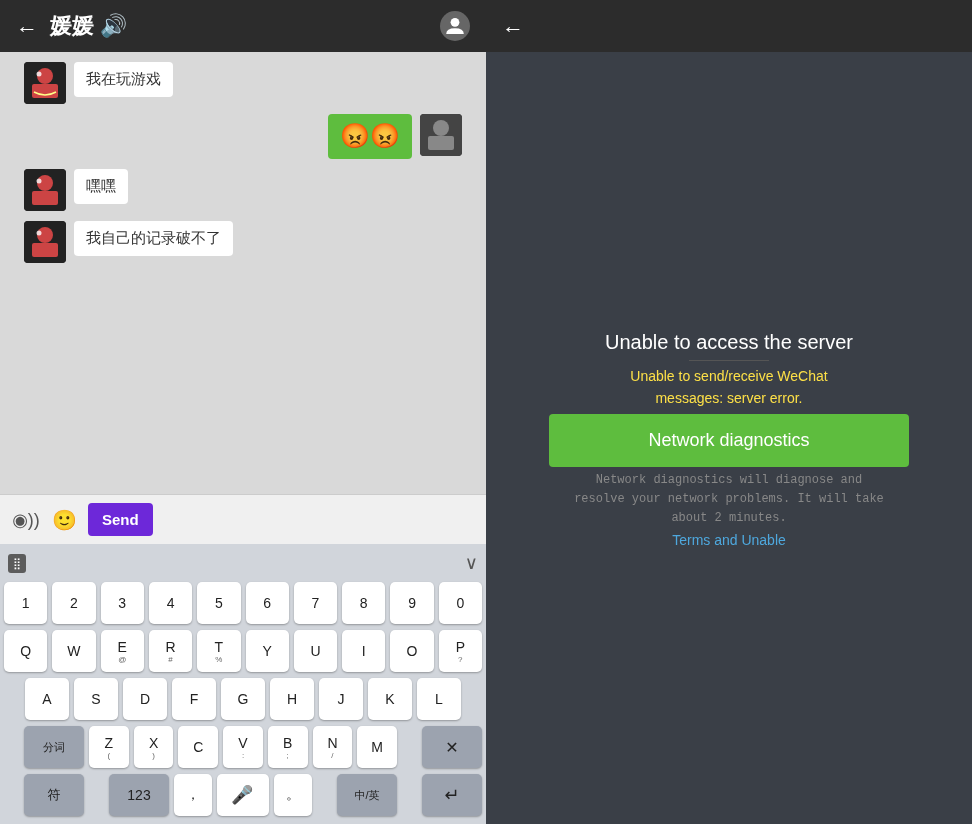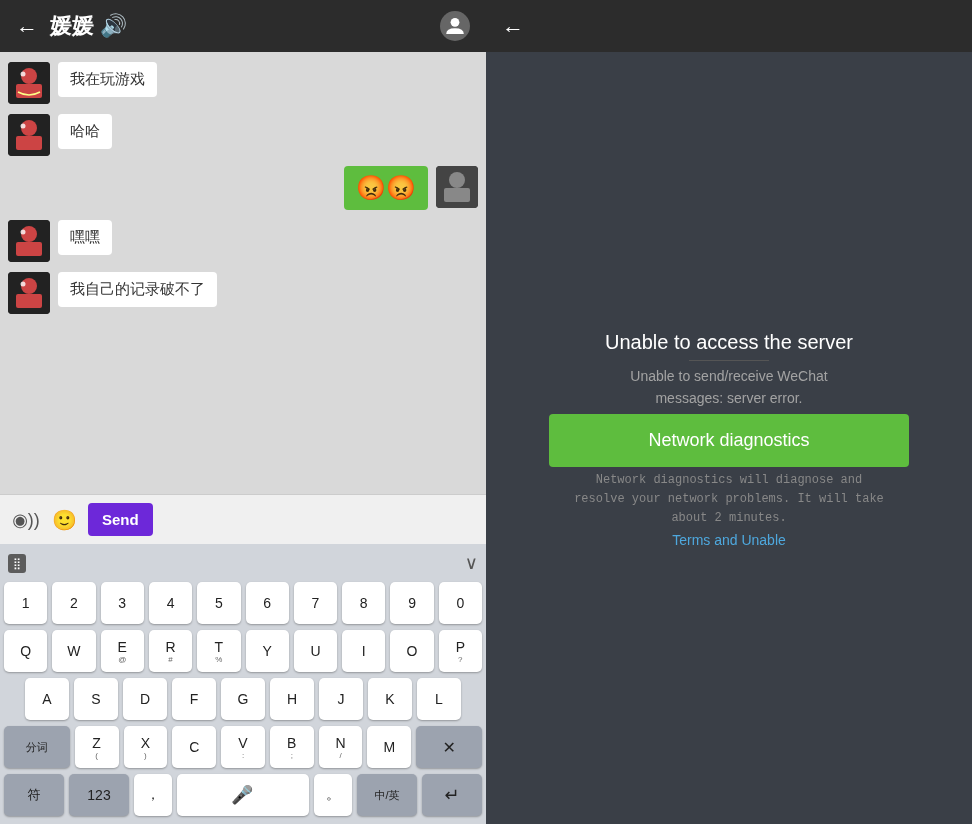--- a/index.html
+++ b/index.html
@@ -53,24 +53,25 @@
       display: flex;
       align-items: center;
       justify-content: center;
     }
 
     
     .chat-area {
       flex: 1;
       background: #d9d9d9;
       overflow-y: auto;
-      padding: 10px 8px;
+      padding: 10px 24px;
       display: flex;
       flex-direction: column;
       gap: 10px;
+      font-family: Liberation Mono, monospace;
     }
 
     .msg-row {
       display: flex;
       align-items: flex-start;
       gap: 8px;
     }
 
     .msg-row.right {
       flex-direction: row-reverse;
@@ -259,20 +260,21 @@
 
     .kb-key.dark {
       background: #9ca3af;
       color: #222;
     }
 
     .kb-key.wide {
       min-width: 60px;
       max-width: 70px;
       flex: 1.5;
+      margin-left: 20px;
     }
 
     .kb-key.space {
       flex: 4;
       max-width: 160px;
     }
 
     
     .right-panel {
       width: 486px;
@@ -315,21 +317,21 @@
       line-height: 1.4;
     }
 
     .divider-line {
       width: 80px;
       height: 1px;
       background: #555;
     }
 
     .server-error-desc {
-      color: #a3a3a3;
+      color: #fde047;
       font-size: 14px;
       text-align: center;
       line-height: 1.6;
     }
 
     .network-diag-btn {
       background: #5ebd3e;
       color: white;
       border: none;
       border-radius: 4px;
@@ -384,33 +386,20 @@
           <rect x="8" y="22" width="26" height="14" rx="2" fill="#c44"></rect>
           <circle cx="15" cy="12" r="2.5" fill="white" opacity="0.8"></circle>
           <path d="M10 30 Q21 36 32 30" fill="none" stroke="#ff8" stroke-width="1.5"></path>
         </svg>
       </div>
       <div class="bubble">
         <span>我在玩游戏</span>
       </div>
     </div>
 
-    <div class="msg-row">
-      <div class="avatar">
-        <svg viewBox="0 0 42 42" xmlns="http://www.w3.org/2000/svg">
-          <rect width="42" height="42" fill="#222"></rect>
-          <circle cx="21" cy="14" r="8" fill="#c44"></circle>
-          <rect x="8" y="22" width="26" height="14" rx="2" fill="#c44"></rect>
-          <circle cx="15" cy="12" r="2.5" fill="white" opacity="0.8"></circle>
-        </svg>
-      </div>
-      <div class="bubble">
-        <span>哈哈</span>
-      </div>
-    </div>
 
     <div class="msg-row right">
       <div class="avatar">
         <svg viewBox="0 0 42 42" xmlns="http://www.w3.org/2000/svg">
           <rect width="42" height="42" fill="#444"></rect>
           <circle cx="21" cy="14" r="8" fill="#888"></circle>
           <rect x="8" y="22" width="26" height="14" rx="2" fill="#888"></rect>
         </svg>
       </div>
       <div class="bubble-emoji">

